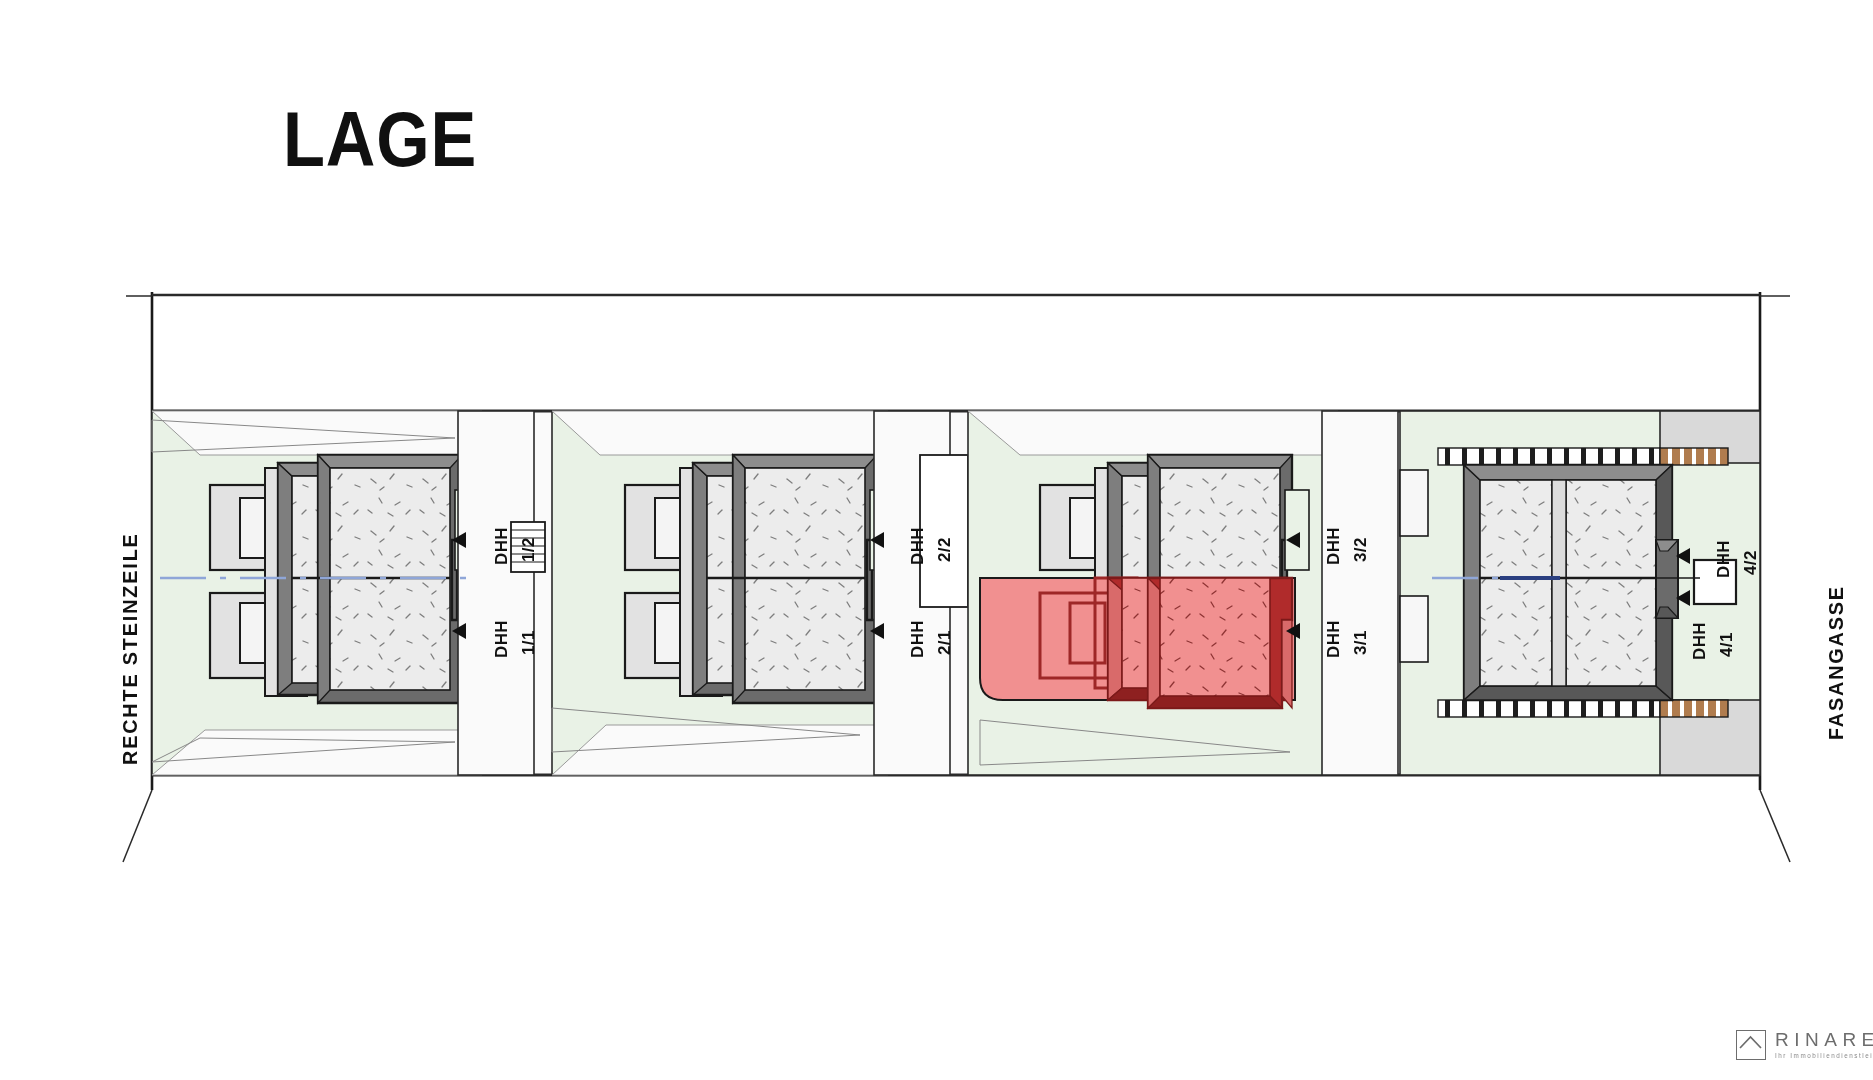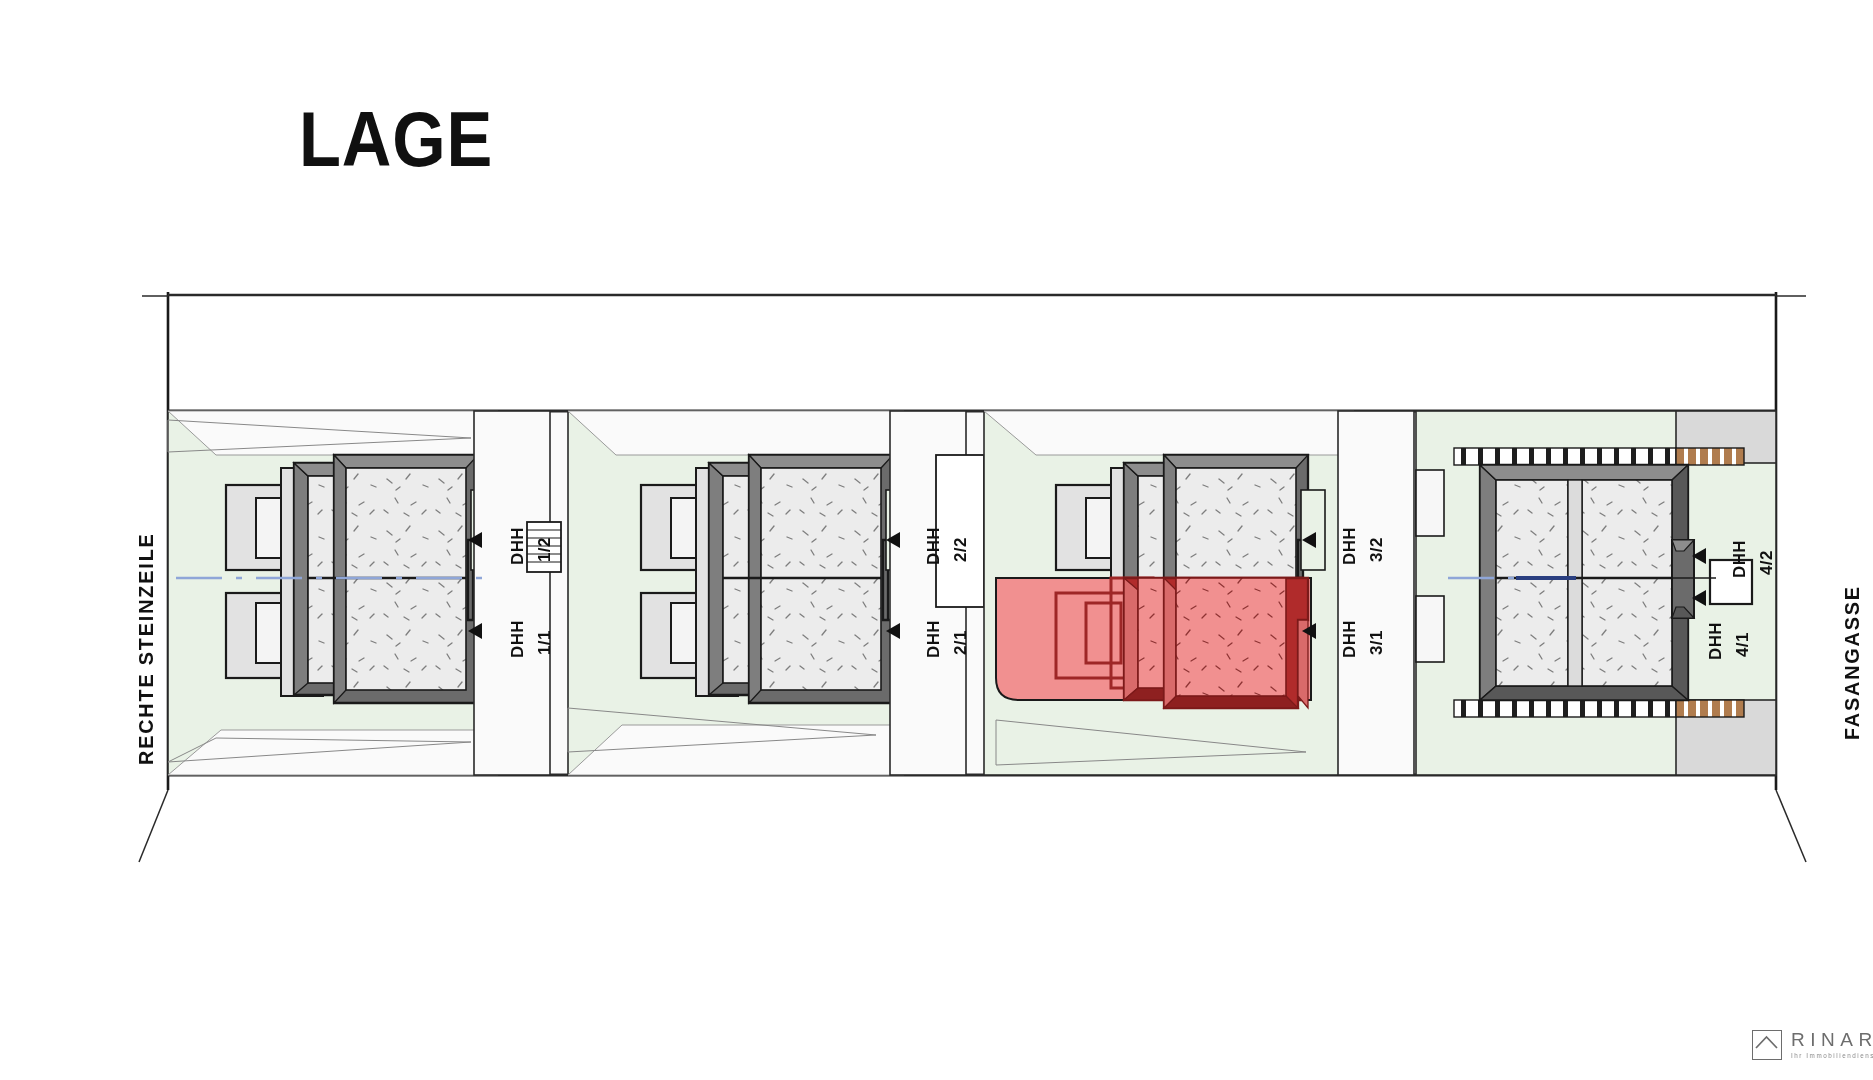--- a/index.html
+++ b/index.html
@@ -12,21 +12,21 @@
     width: 1873px;
     height: 1080px;
     position: relative;
     overflow: hidden;
     font-family: "Liberation Sans", sans-serif;
     color: #1a1a1a;
   }
 
   #page {
     position: absolute;
-    left: 16px; top: 0;
+    left: 0; top: 0;
     width: 1560px;
     height: 1080px;
     background: #ffffff;
   }
 
   
   #title {
     position: absolute;
     left: 283px;
     top: 100px;

